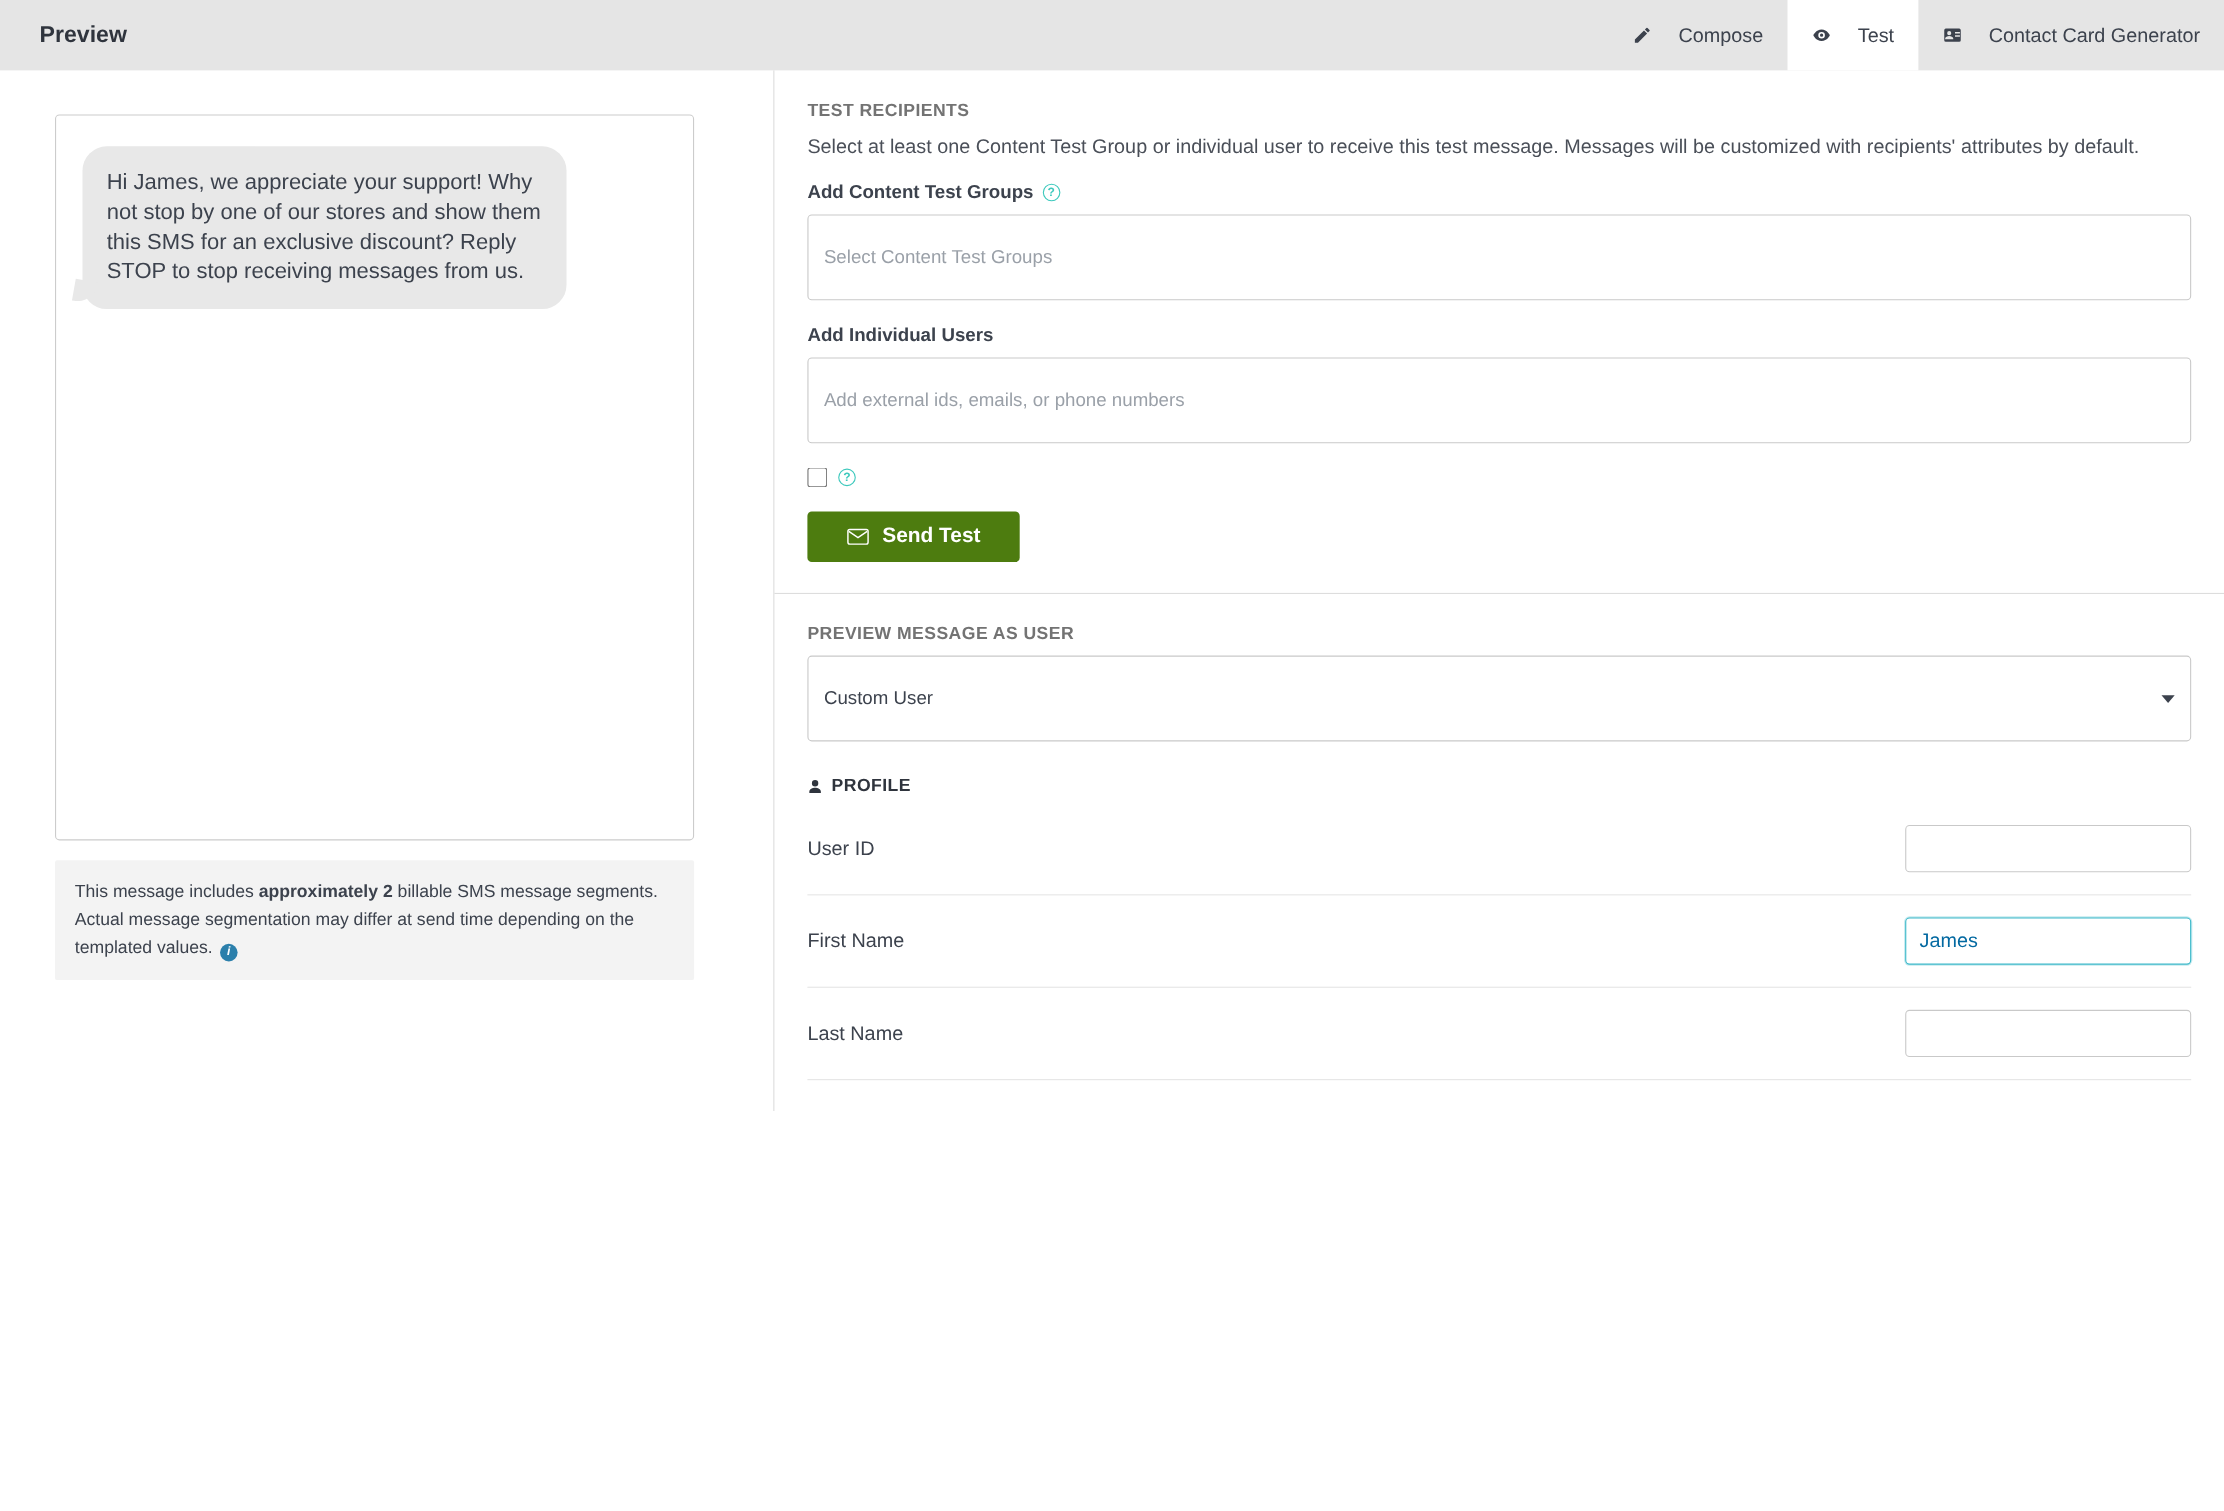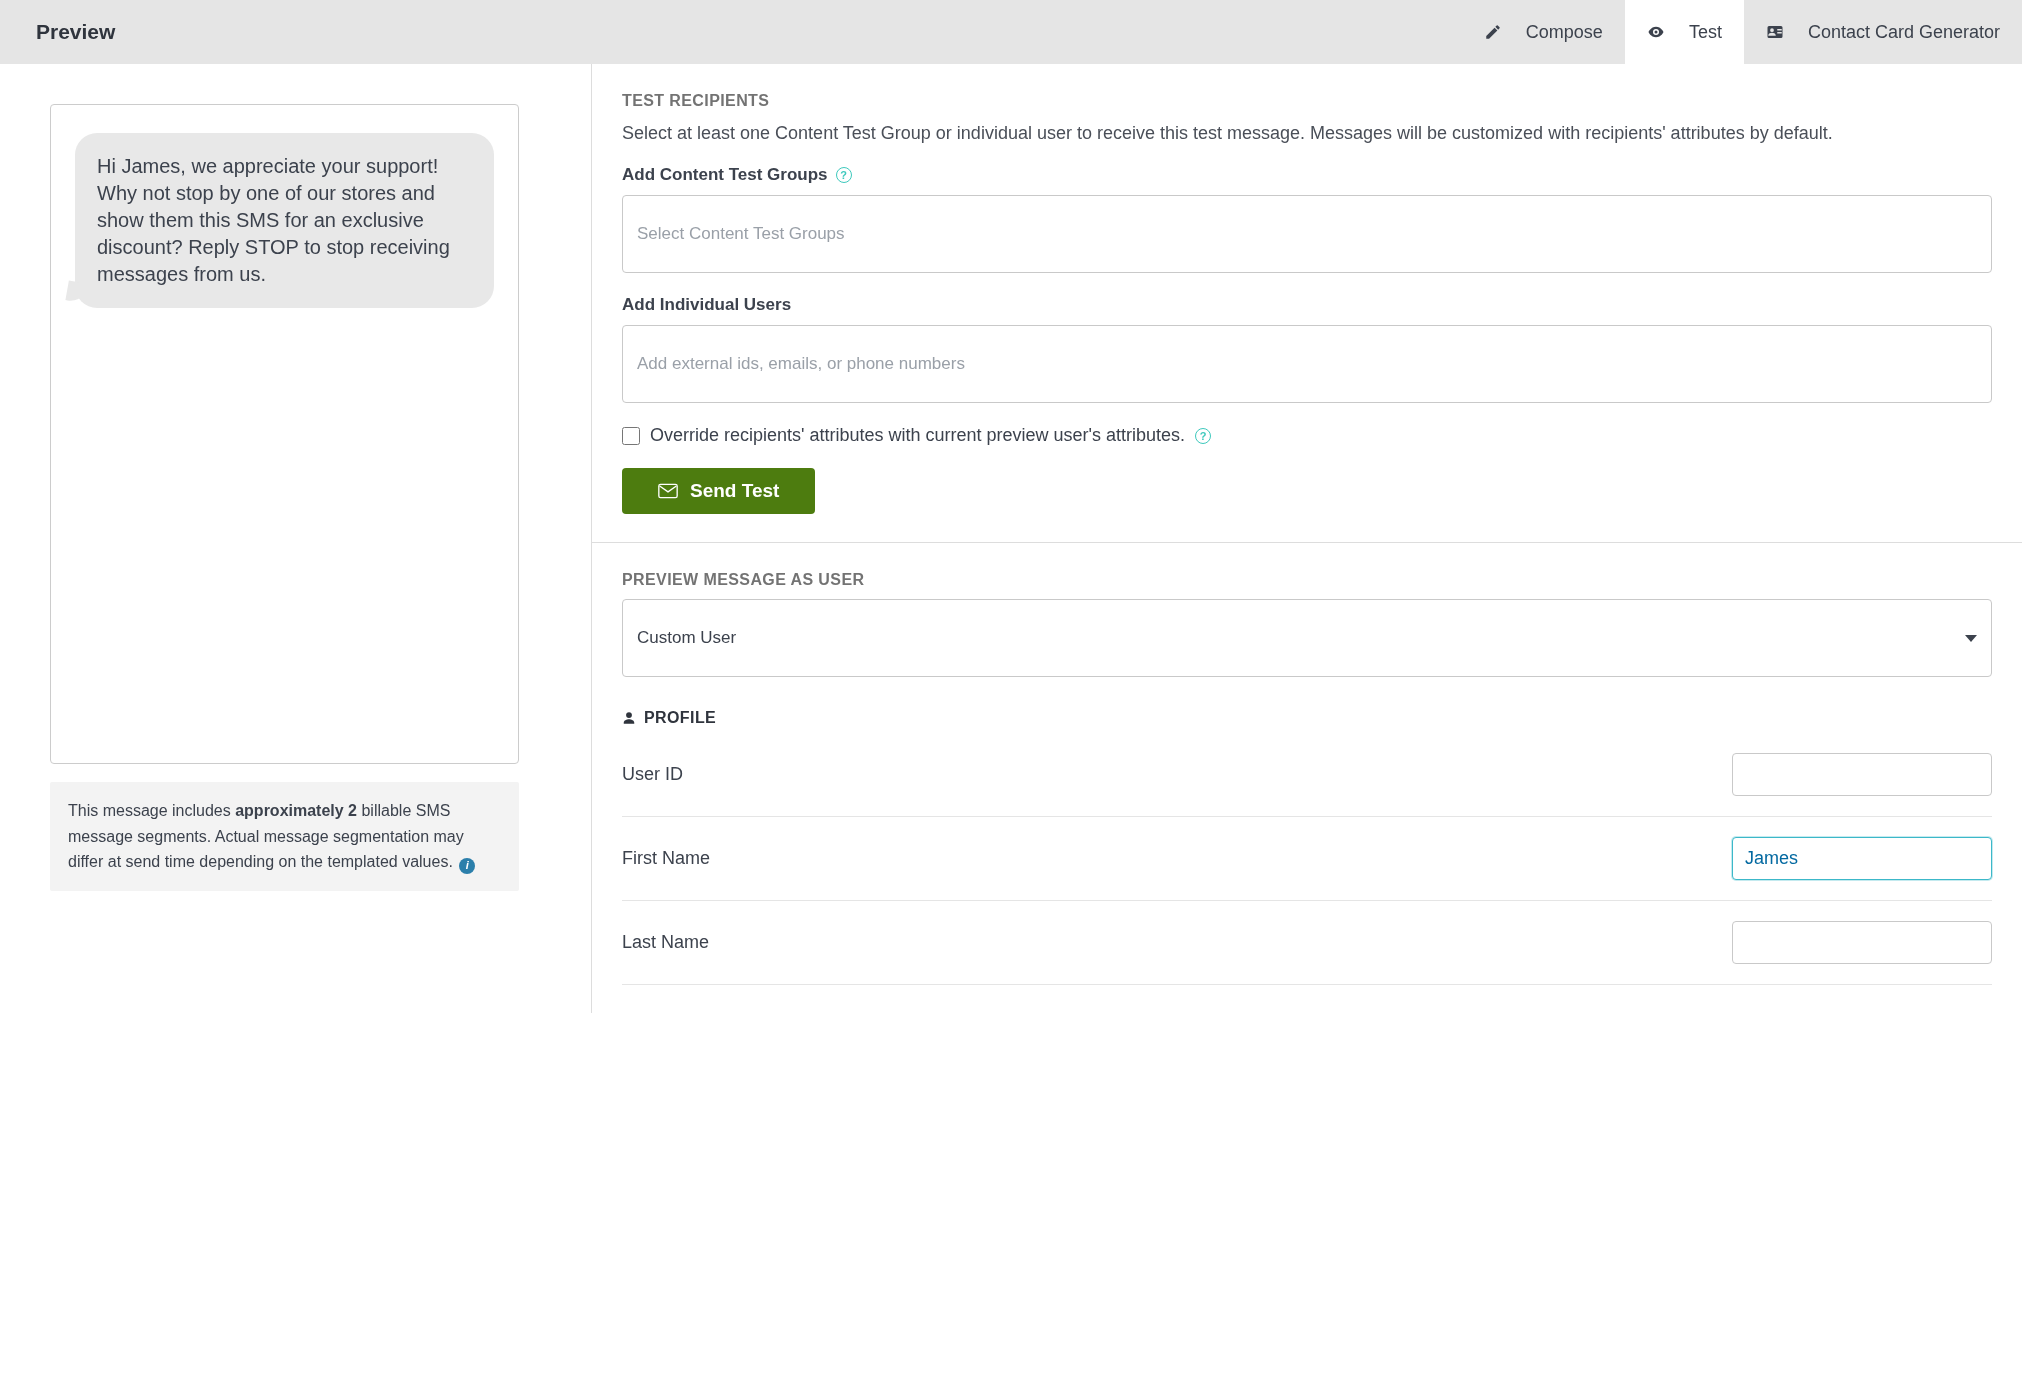--- a/index.html
+++ b/index.html
@@ -42,21 +42,21 @@
   .tab.active {
     background: #fff;
   }
   .tab svg { width: 18px; height: 18px; fill: #3c424d; }
 
   .main {
     display: flex;
     min-height: calc(100% - 64px);
   }
   .left {
-    width: 592px;
+    width: 704px;
     border-right: 1px solid #ddd;
     padding: 40px 72px 30px 50px;
     display: flex;
     flex-direction: column;
   }
   .phone-frame {
     border: 1px solid #ccc;
     border-radius: 4px;
     height: 660px;
     padding: 28px 24px;
@@ -281,21 +281,20 @@
 
       <div class="field-block">
         <div class="field-label">
           <span>Add Individual Users</span>
         </div>
         <input class="text-input" type="text" placeholder="Add external ids, emails, or phone numbers" style="">
       </div>
 
       <label class="checkbox-row">
         <input type="checkbox" style="">
-        <span>Override recipients' attributes with current preview user's attributes.</span>
         <span class="help-circ">?</span>
       </label>
 
       <button class="send-btn">
         <svg viewBox="0 0 24 18">
             <rect x="1" y="1" width="22" height="16" rx="2"></rect>
             <path d="M2 3l10 7L22 3"></path>
           </svg>
         <span>Send Test</span>
       </button>

